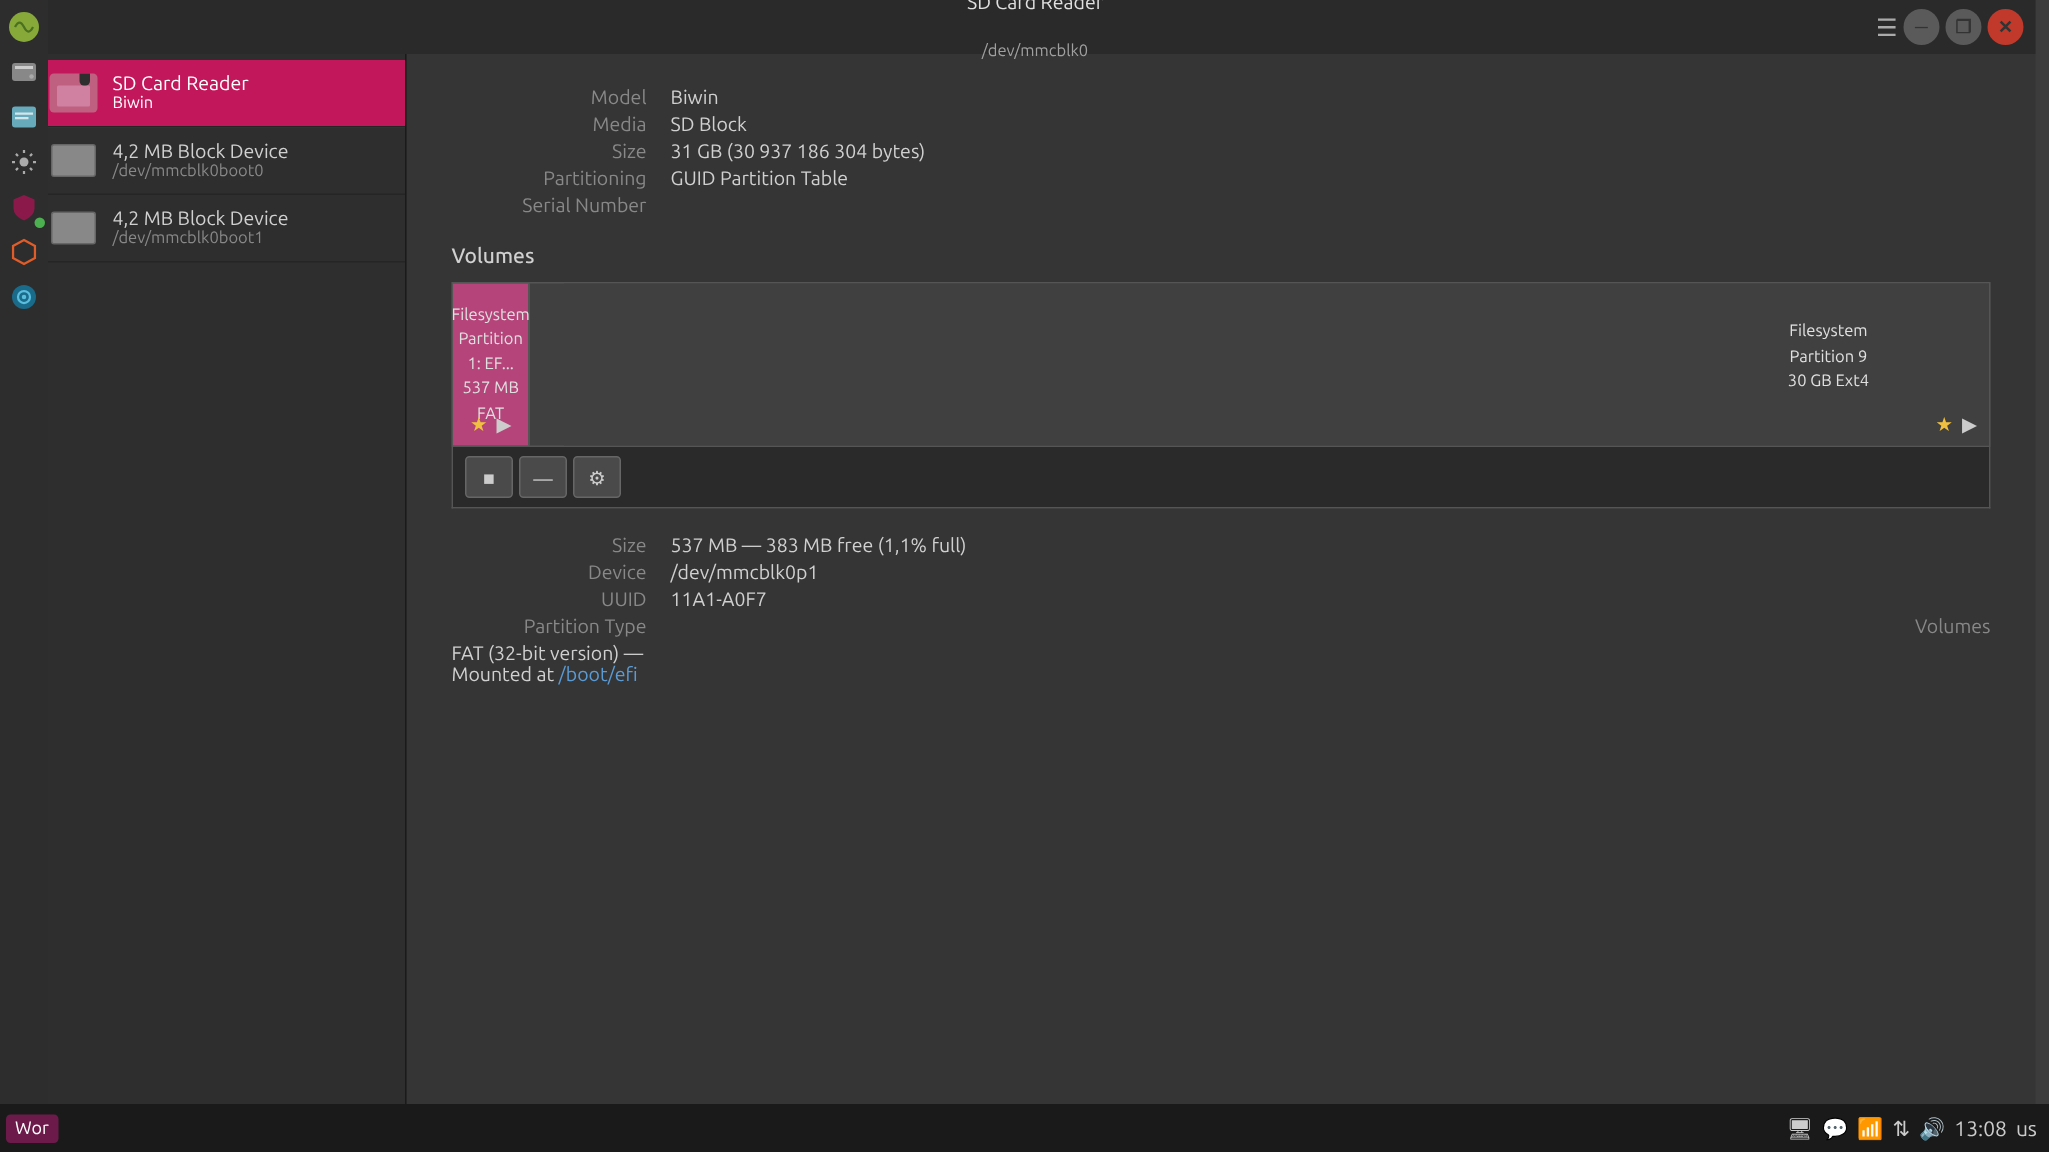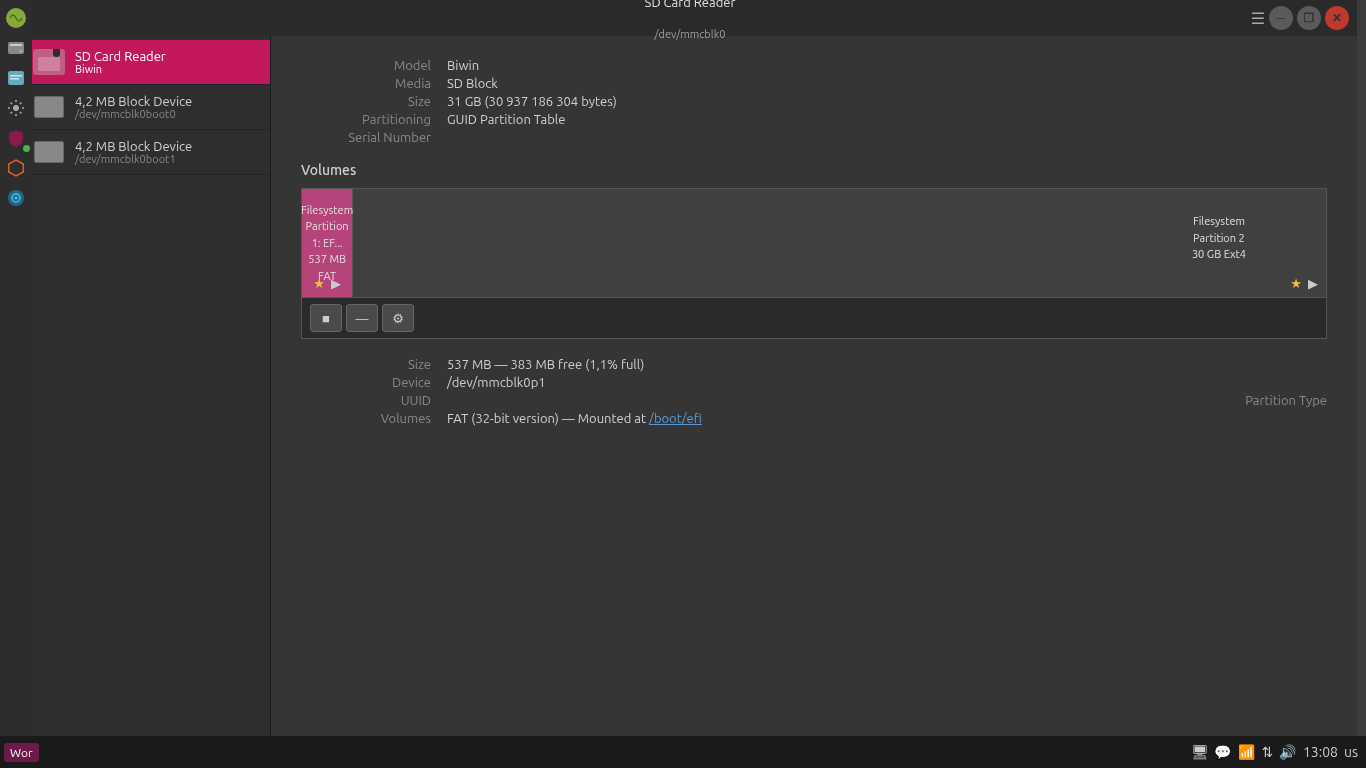--- a/index.html
+++ b/index.html
@@ -305,21 +305,20 @@
       color: #ccc;
       font-size: 13px;
     }
 
     
     .partition-details {
       margin-top: 16px;
     }
     .link-text {
       color: #5b9bd5;
-      text-decoration: underline;
       cursor: pointer;
     }
   </style>
 </head>
 <body>
 
 <div class="taskbar-left">
   <div class="taskbar-icon">
     <svg width="22" height="22" viewBox="0 0 22 22">
         <circle cx="11" cy="11" r="10" fill="#87a93a"></circle>
@@ -445,21 +444,21 @@
           </div>
           <div class="partition-star-row">
             <span class="part-star">★</span>
             <span class="part-arrow">▶</span>
           </div>
         </div>
 
         <div class="partition-block unselected" style="width: 95%; border-right: none;">
           <div class="partition-block-label" style="position:absolute; right: 80px; top: 50%; transform: translateY(-60%);">
             <div>Filesystem</div>
-            <div>Partition 2</div>
+            <div>Partition 9</div>
             <div>30 GB Ext4</div>
           </div>
           <div class="partition-star-row right-aligned">
             <span class="part-star">★</span>
             <span class="part-arrow">▶</span>
           </div>
         </div>
       </div>
 
       <div class="partition-toolbar">
@@ -470,20 +469,21 @@
 
       <div class="partition-details">
         <div class="info-table">
           <div class="info-label">Size</div>
           <div class="info-value">537 MB — 383 MB free (1,1% full)</div>
 
           <div class="info-label">Device</div>
           <div class="info-value">/dev/mmcblk0p1</div>
 
           <div class="info-label">UUID</div>
+          <div class="info-value">11A1-A0F7</div>
 
           <div class="info-label">Partition Type</div>
 
           <div class="info-label">Volumes</div>
           <div class="info-value">
             <span>FAT (32-bit version) — Mounted at </span><span class="link-text">/boot/efi</span>
           </div>
         </div>
       </div>
     </div>

